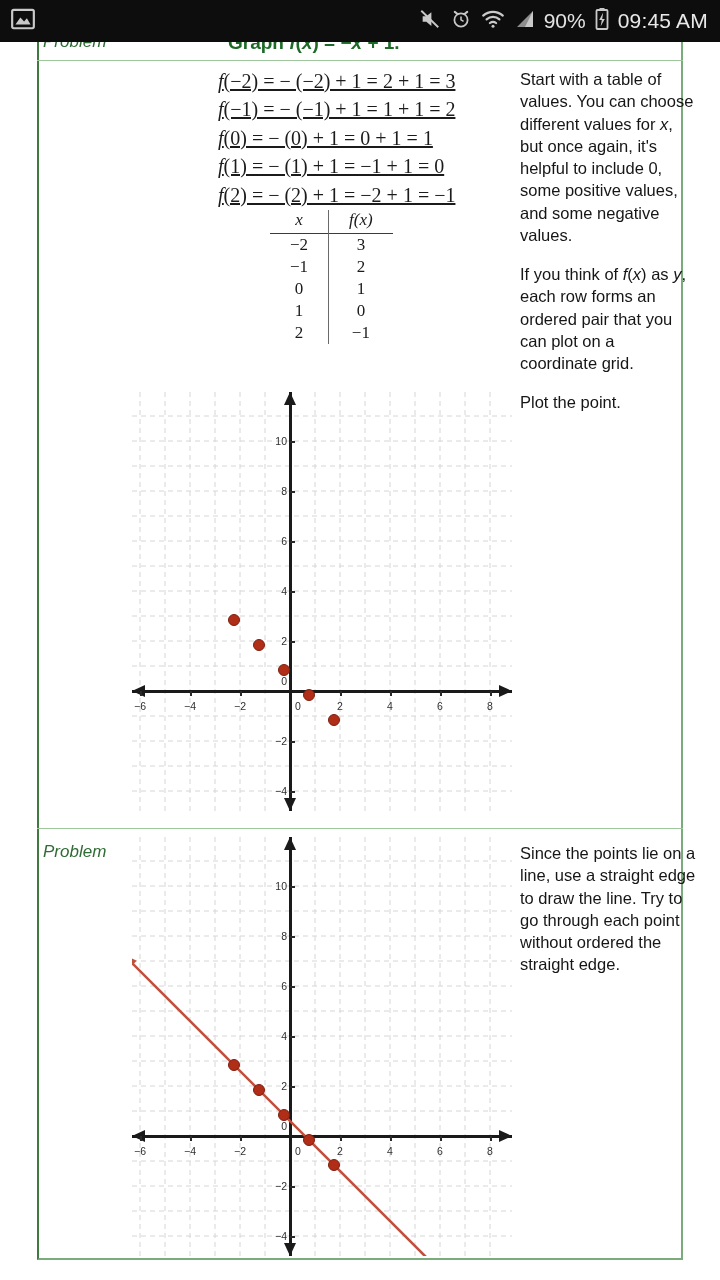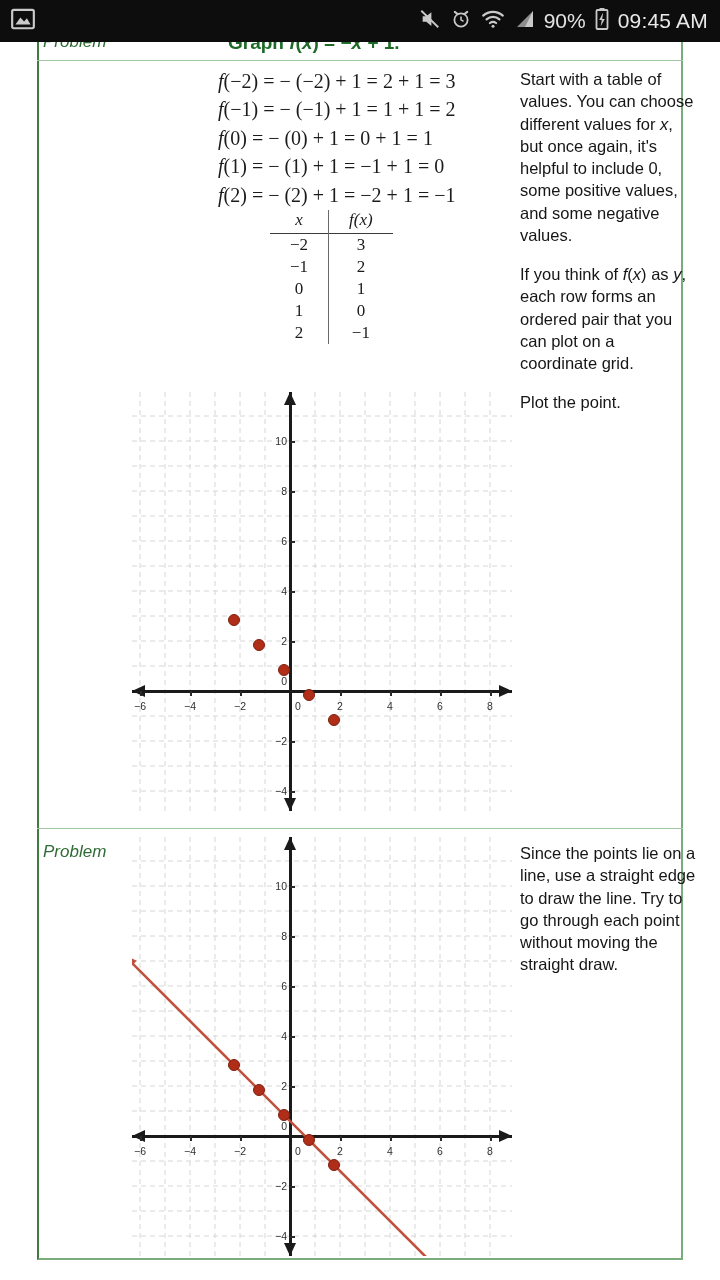--- a/index.html
+++ b/index.html
@@ -61,21 +61,21 @@
     color:#1d6a27;font-weight:bold;font-size:19px;
   }
 
   
   #equations{
     position:absolute;left:218px;top:25px;
     font-size:20px;color:#1b1b1b;line-height:1.42;
     white-space:nowrap;
   }
   #equations .ln{display:block;}
-  #equations .ln{font-family:"Liberation Serif",serif;}
+  #equations .ln{font-family:"Liberation Serif",serif;text-decoration:underline;}
 
   
   #valtable{
     position:absolute;left:270px;top:168px;
     font-family:"Liberation Serif",serif;
     font-size:17px;color:#1b1b1b;
   }
   #valtable table{border-collapse:collapse;}
   #valtable th{
     font-weight:normal;font-style:italic;font-size:17px;
@@ -250,21 +250,21 @@
   </div>
 
   <div class="sidetext" id="side1">
     <p>Start with a table of values. You can choose different values for <i>x</i>, but once again, it's helpful to include 0, some positive values, and some negative values.</p>
     <p>If you think of <i>f</i>(<i>x</i>) as <i>y</i>, each row forms an ordered pair that you can plot on a coordinate grid.</p>
     <p>Plot the point.</p>
   </div>
 
   <span class="answer-label">Problem</span>
   <div class="sidetext" id="side2">
-    <p>Since the points lie on a line, use a straight edge to draw the line. Try to go through each point without moving the straight draw.</p>
+    <p>Since the points lie on a line, use a straight edge to draw the line. Try to go through each point without ordered the straight edge.</p>
   </div>
 
   <div class="graph" id="graph1">
     <svg class="grid" viewBox="0 0 380 419" id="grid1">
         <line x1="8" y1="0" x2="8" y2="419" stroke="#d6d6d6" stroke-width="1" stroke-dasharray="5,4"></line>
         <line x1="33" y1="0" x2="33" y2="419" stroke="#d6d6d6" stroke-width="1" stroke-dasharray="5,4"></line>
         <line x1="58" y1="0" x2="58" y2="419" stroke="#d6d6d6" stroke-width="1" stroke-dasharray="5,4"></line>
         <line x1="83" y1="0" x2="83" y2="419" stroke="#d6d6d6" stroke-width="1" stroke-dasharray="5,4"></line>
         <line x1="108" y1="0" x2="108" y2="419" stroke="#d6d6d6" stroke-width="1" stroke-dasharray="5,4"></line>
         <line x1="133" y1="0" x2="133" y2="419" stroke="#d6d6d6" stroke-width="1" stroke-dasharray="5,4"></line>

